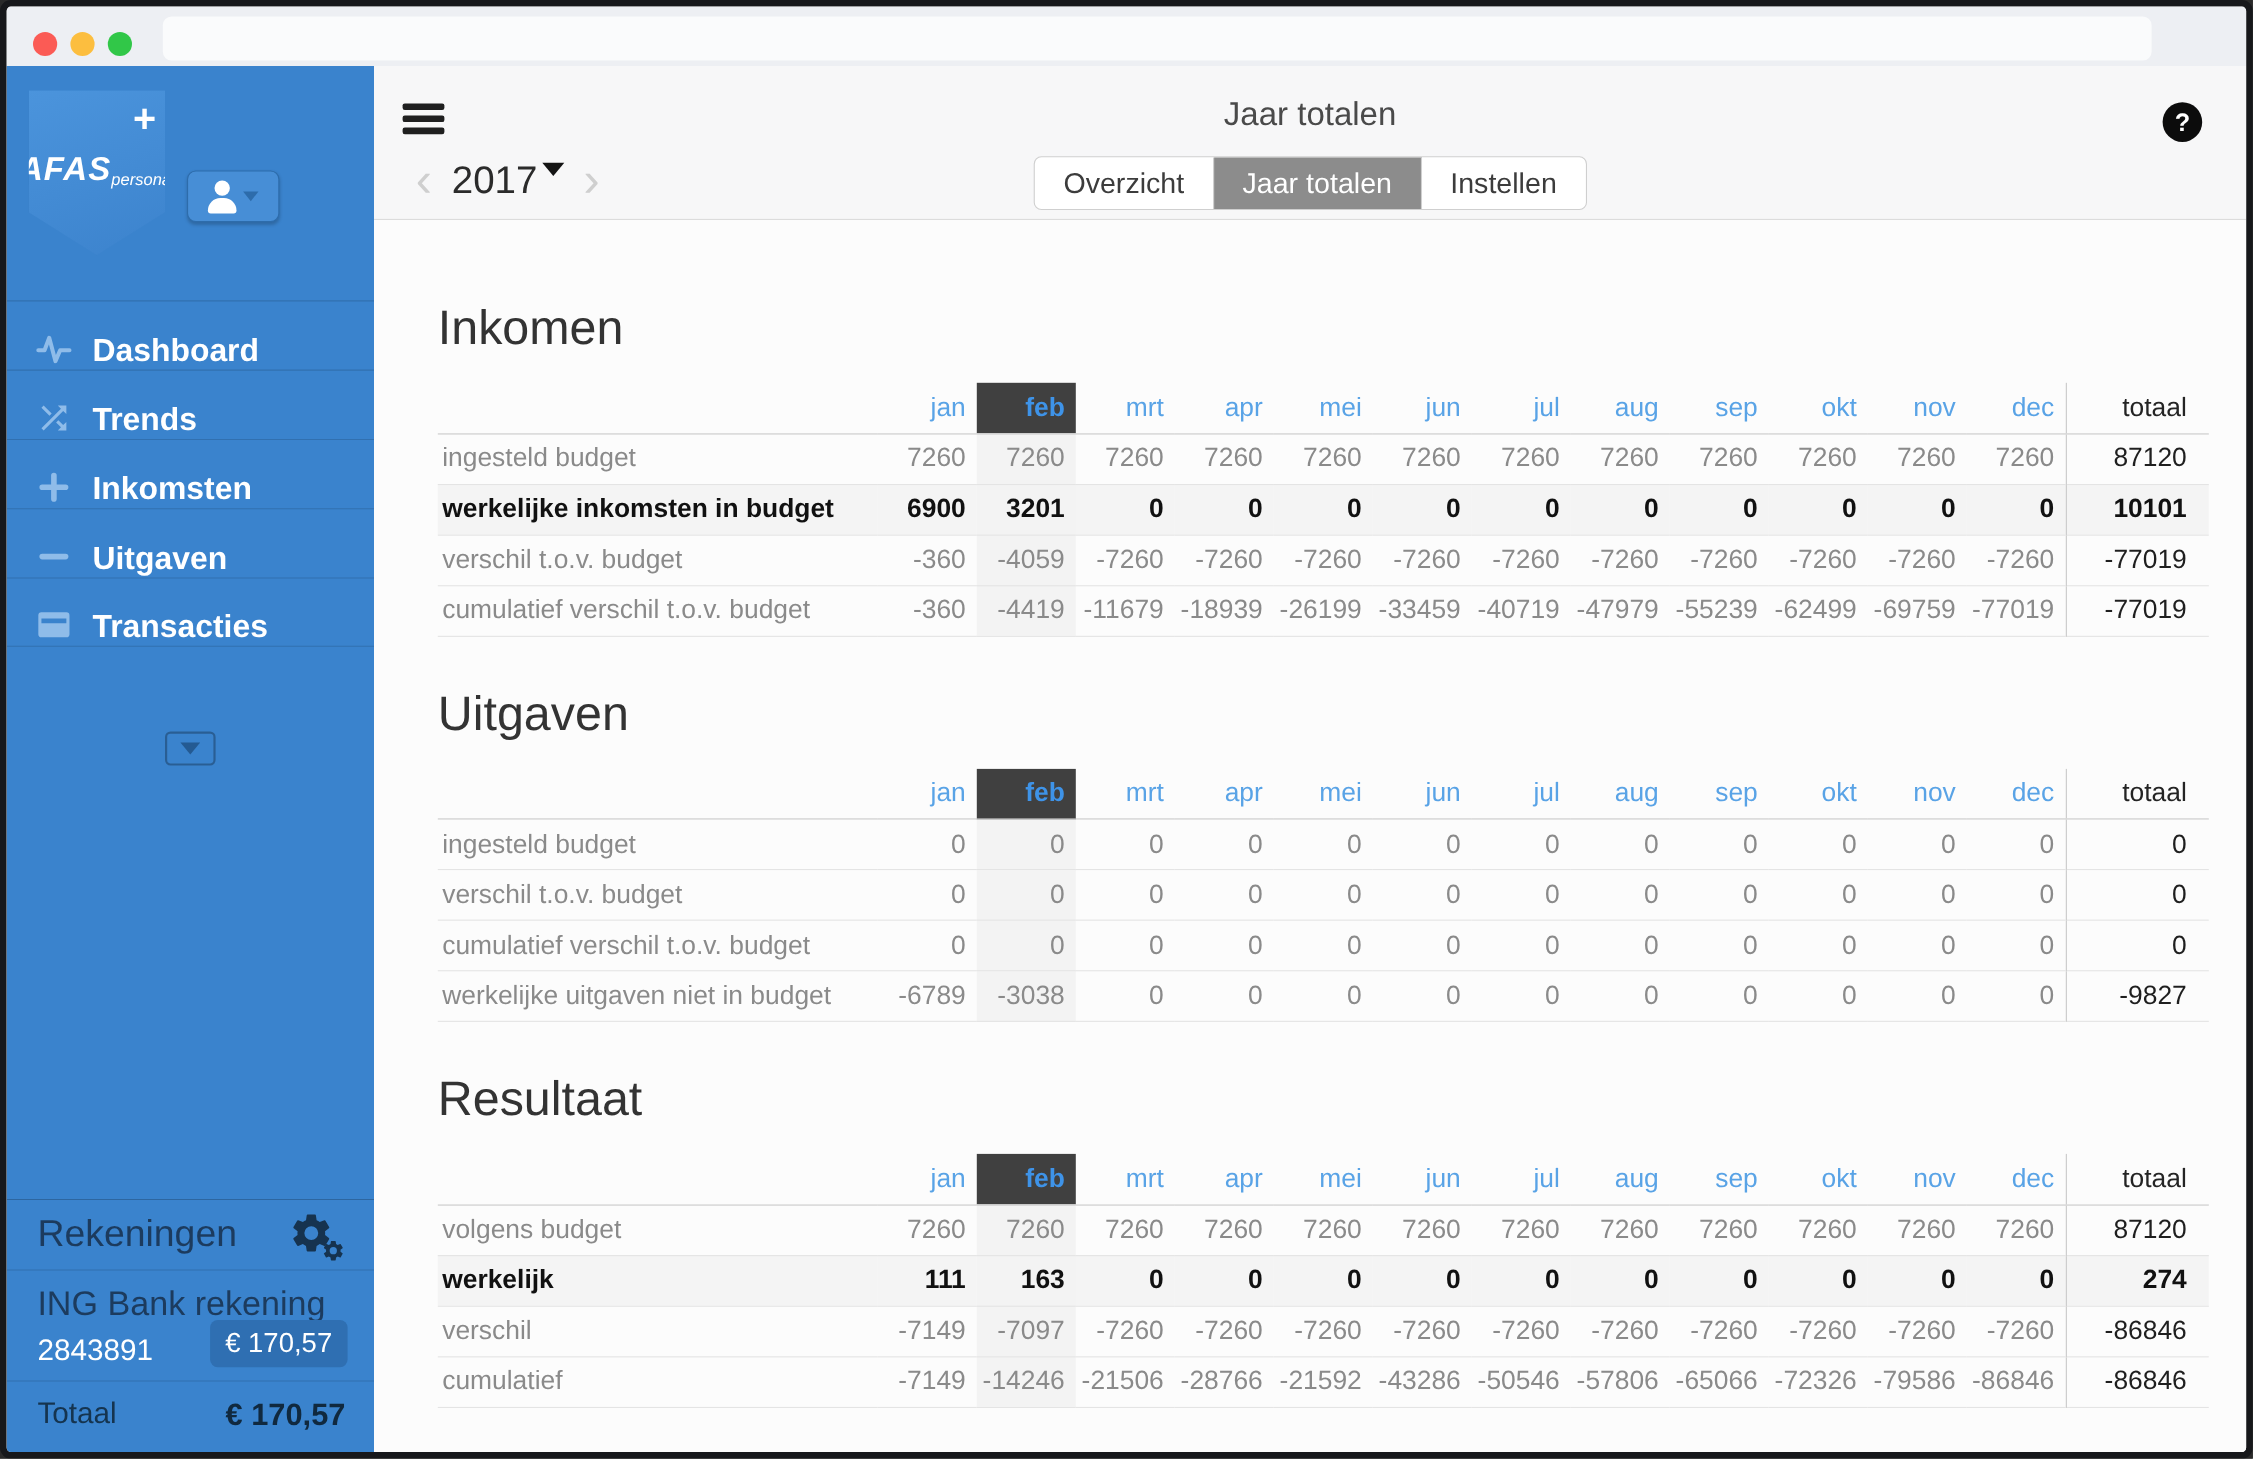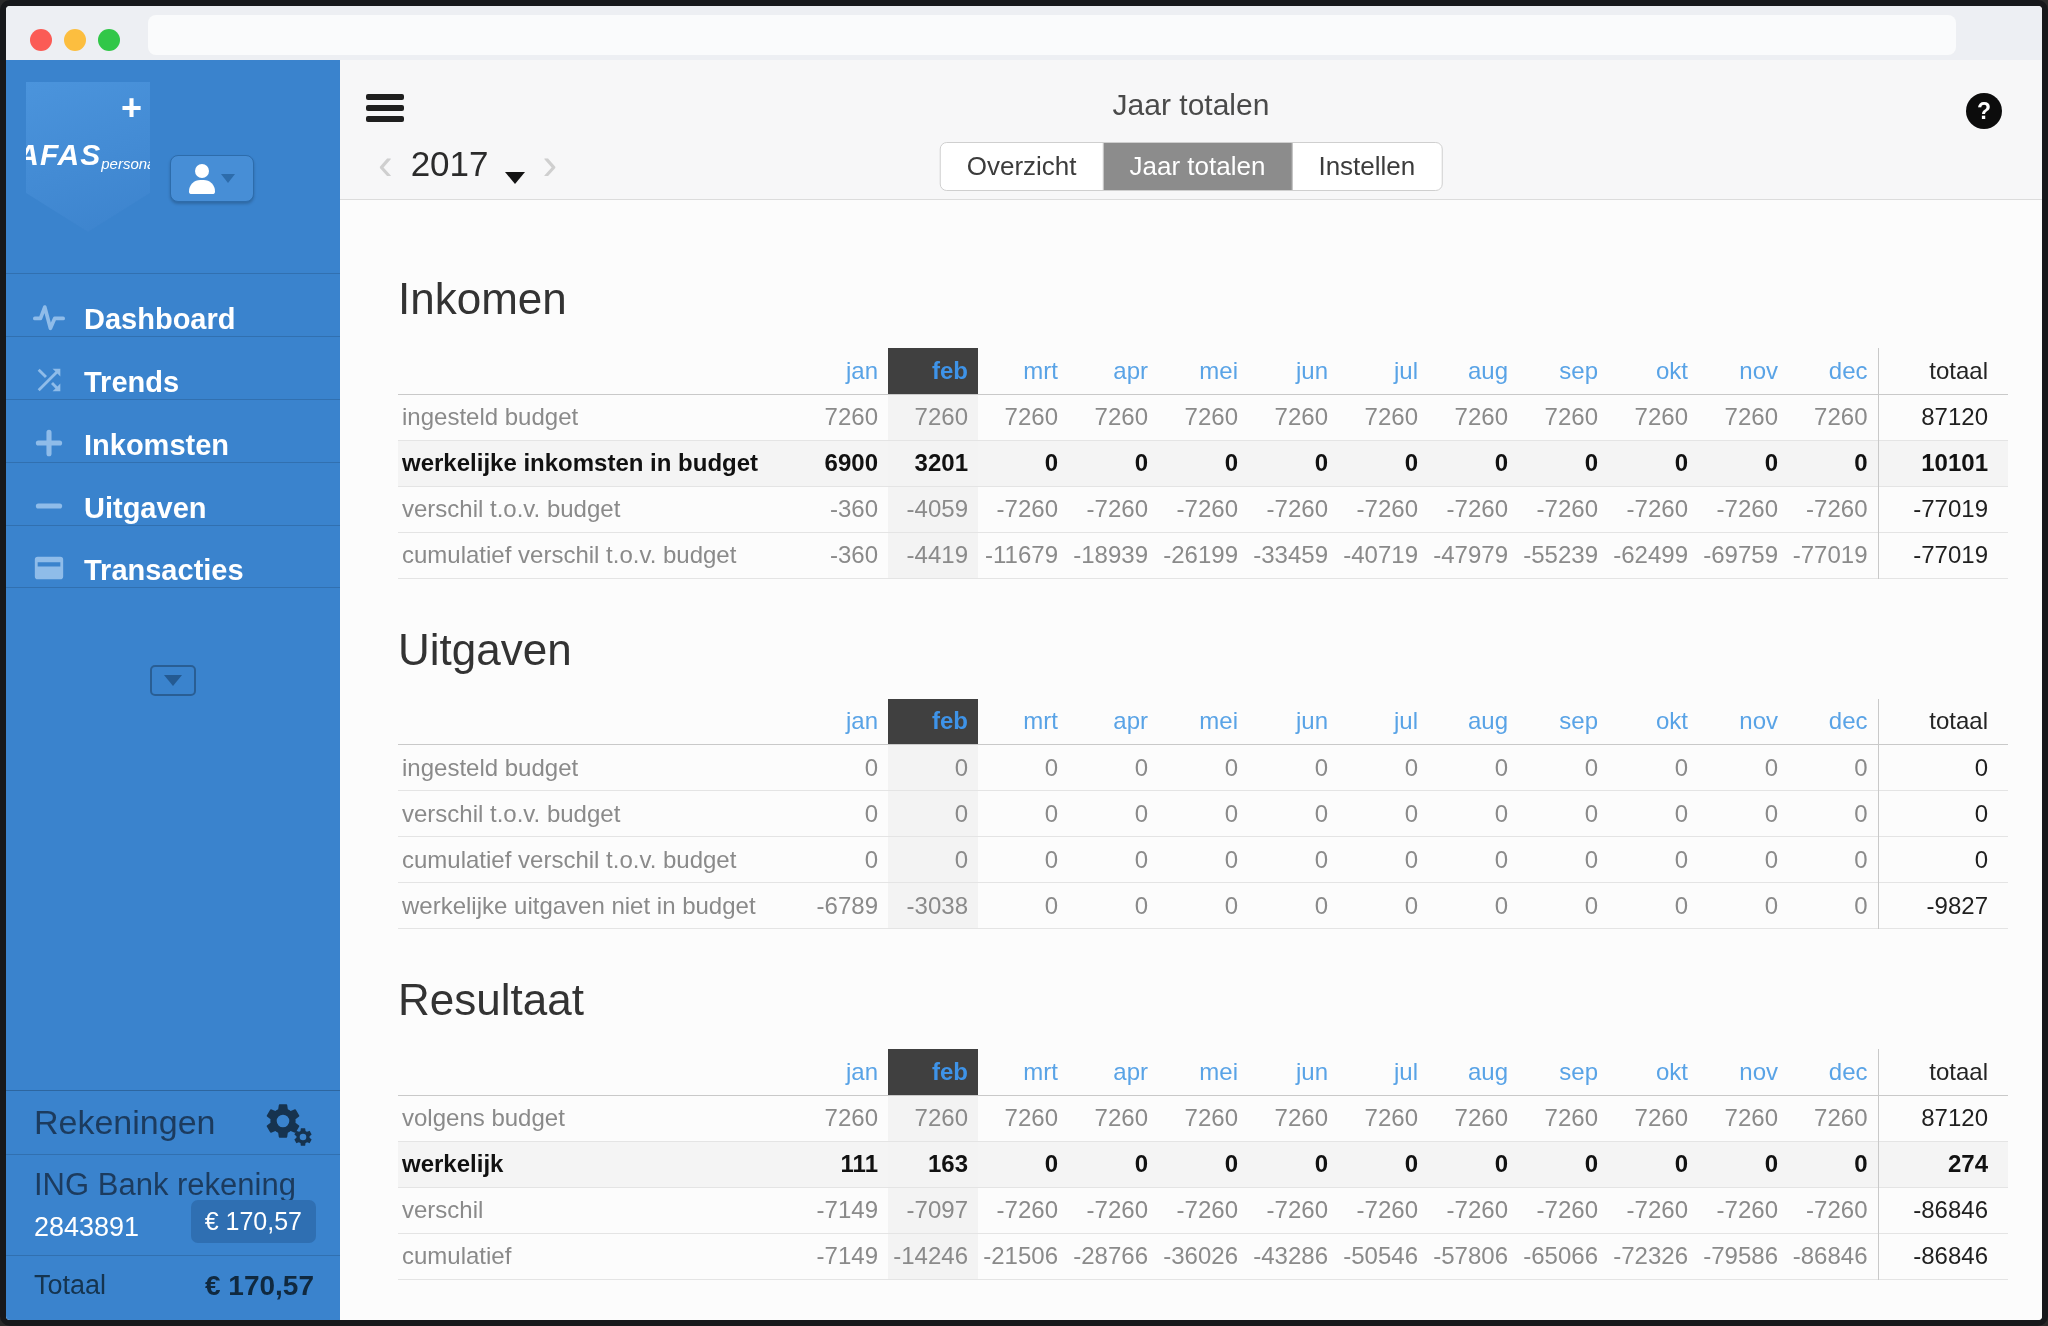--- a/index.html
+++ b/index.html
@@ -63,21 +63,21 @@
 
   
   .content{flex:1 1 auto;position:relative;background:#fcfcfc;overflow:hidden;display:flex;flex-direction:column;}
   .content-header{height:140px;flex:0 0 auto;background:#f7f7f8;border-bottom:1px solid #dcdcdc;position:relative;}
   .hamburger{position:absolute;left:26px;top:34px;width:38px;height:28px;display:flex;flex-direction:column;justify-content:space-between;cursor:pointer;}
   .hamburger span{display:block;height:6px;background:#1f1f1f;border-radius:2px;}
   .page-title{position:absolute;left:0;right:0;top:28px;text-align:center;font-size:30px;color:#4a4a4a;}
   .help-btn{position:absolute;right:40px;top:33px;width:36px;height:36px;border-radius:50%;background:#0c0c0c;color:#fff;font-size:23px;font-weight:bold;display:flex;align-items:center;justify-content:center;}
   .yearnav{position:absolute;left:34px;top:84px;display:flex;align-items:center;gap:14px;}
   .yn-chev{font-size:44px;line-height:40px;color:#cfcfcf;padding:0 4px;}
-  .yn-year{font-size:35px;color:#2b2b2b;display:flex;align-items:flex-end;gap:16px;}
+  .yn-year{font-size:35px;color:#2b2b2b;display:flex;align-items:flex-start;gap:4px;}
   .yn-year .tri{border-left-width:10px;border-right-width:10px;border-top:12px solid #141414;margin-top:4px;}
   .tabbar{position:absolute;left:50%;transform:translateX(-50%);top:82px;display:flex;border:1px solid #cfcfcf;border-radius:7px;overflow:hidden;background:#fff;}
   .tab{padding:8px 26px;font-size:26px;color:#3c3c3c;border-right:1px solid #cfcfcf;cursor:pointer;white-space:nowrap;}
   .tab:last-child{border-right:none;}
   .tab.active{background:#8c8c8c;color:#fff;}
 
   .tables{flex:1 1 auto;padding:74px 30px 0 58px;overflow:hidden;}
   .section{margin-bottom:46px;}
   .section h2{margin:0 0 24px 0;font-size:44px;font-weight:300;color:#333;}
   table.budget{border-collapse:collapse;table-layout:fixed;width:1610px;font-size:24px;}
@@ -524,21 +524,21 @@
                   <td class="">-7260</td>
                   <td class="">-7260</td>
                   <td class="tot">-86846</td>
                 </tr>
                 <tr class="">
                   <td class="lab">cumulatief</td>
                   <td class="">-7149</td>
                   <td class="hl">-14246</td>
                   <td class="">-21506</td>
                   <td class="">-28766</td>
-                  <td class="">-36026</td>
+                  <td class="">-21592</td>
                   <td class="">-43286</td>
                   <td class="">-50546</td>
                   <td class="">-57806</td>
                   <td class="">-65066</td>
                   <td class="">-72326</td>
                   <td class="">-79586</td>
                   <td class="">-86846</td>
                   <td class="tot">-86846</td>
                 </tr>
               </tbody>

